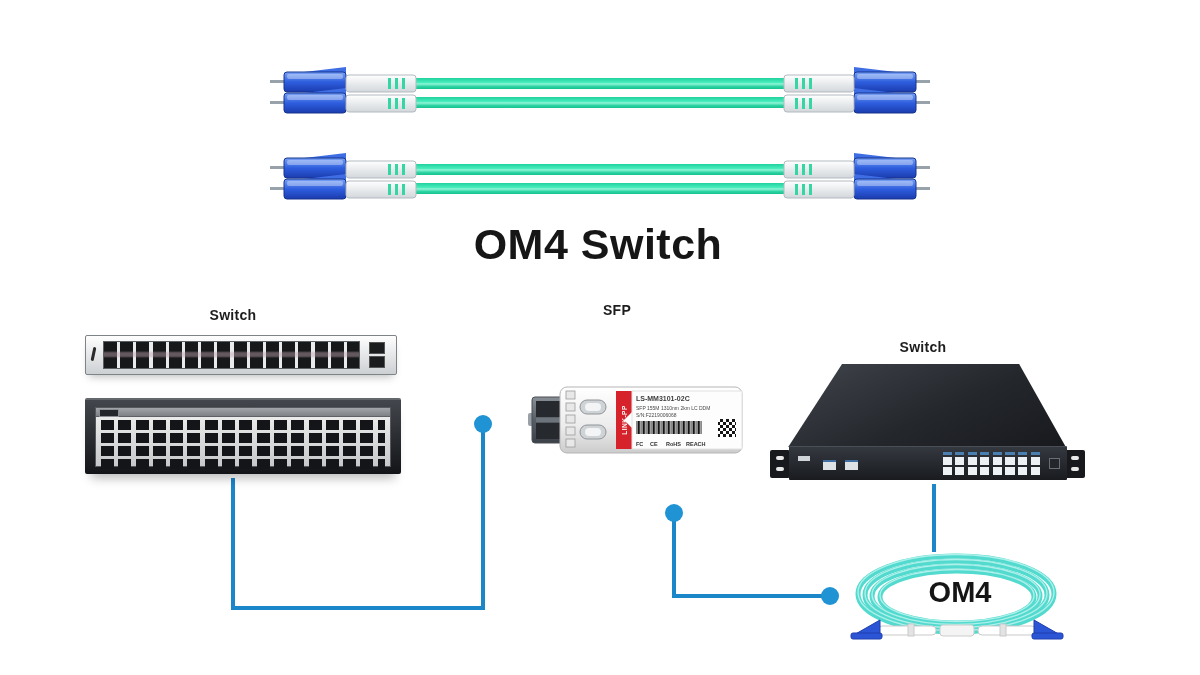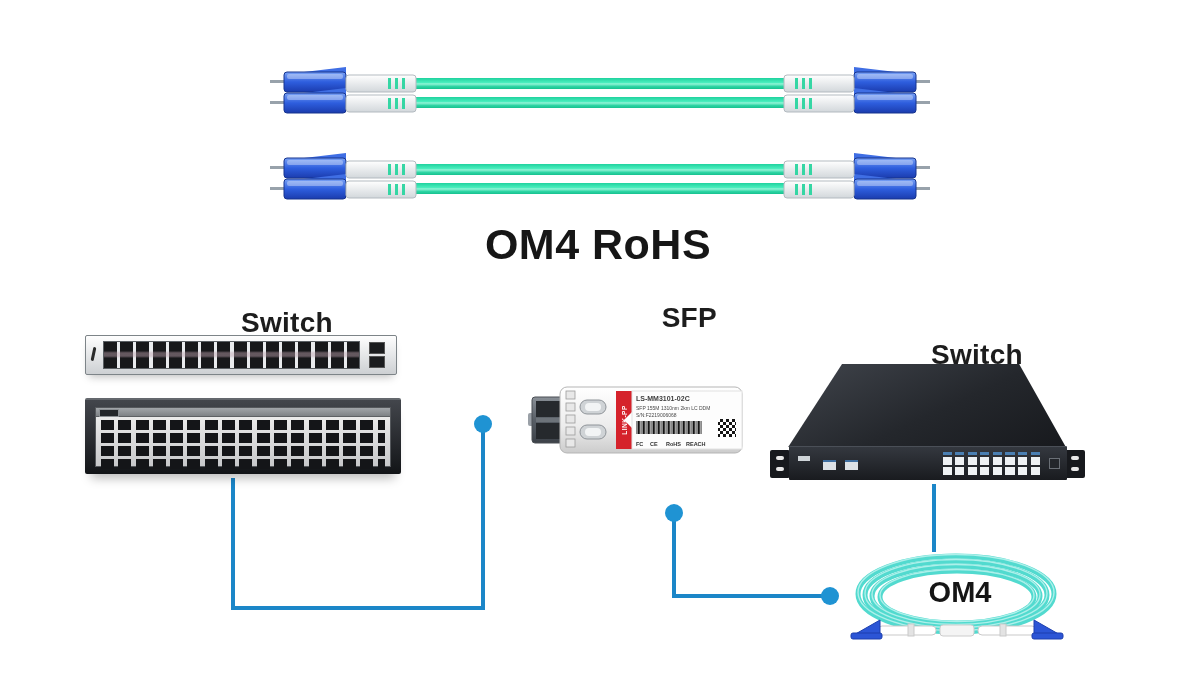--- a/index.html
+++ b/index.html
@@ -1,22 +1,22 @@
 <!DOCTYPE html>
 <html><head>
 <meta charset="utf-8">
 <style>
   html,body{margin:0;padding:0;background:#fff;}
   #canvas{
     position:relative;width:1200px;height:675px;background:#ffffff;overflow:hidden;
     font-family:"Liberation Sans", sans-serif;
   }
   .label{
-    position:absolute;text-align:right;color:#1d1d1d;
-    font-weight:700;font-size:28px;letter-spacing:.3px;
+    position:absolute;text-align:center;color:#1d1d1d;
+    font-weight:700;font-size:14px;letter-spacing:.3px;
   }
   .title{
     position:absolute;left:398px;top:220px;width:400px;text-align:center;
     color:#161616;font-weight:700;font-size:43px;letter-spacing:.5px;
   }
   svg.cable,svg.sfp,svg.coil,svg.links{position:absolute;}
   svg.links{left:0;top:0;pointer-events:none;}
 
   
   .switch1{
@@ -153,21 +153,21 @@
     <g>
       <rect x="144" y="12" width="376" height="11" fill="url(#aqua)"></rect>
       <rect x="144" y="17" width="376" height="2.5" fill="rgba(255,255,255,0.3)"></rect>
       <rect x="144" y="31" width="376" height="11" fill="url(#aqua)"></rect>
       <rect x="144" y="36" width="376" height="2.5" fill="rgba(255,255,255,0.3)"></rect>
     </g>
     <use href="#lc-end"></use>
     <use href="#lc-end" transform="translate(664,0) scale(-1,1)"></use>
   </svg>
 
-  <div class="title">OM4 RoHS</div>
+  <div class="title">OM4 Switch</div>
 
   <svg class="links" width="1200" height="675" viewBox="0 0 1200 675">
     <g fill="none" stroke="#1b86c8" stroke-width="4">
       <polyline points="233,478 233,608 483,608 483,428"></polyline>
       <polyline points="674,517 674,596 826,596"></polyline>
       <line x1="934" y1="484" x2="934" y2="552"></line>
     </g>
     <g fill="#1f93d3">
       <circle cx="483" cy="424" r="9"></circle>
       <circle cx="674" cy="513" r="9"></circle>

